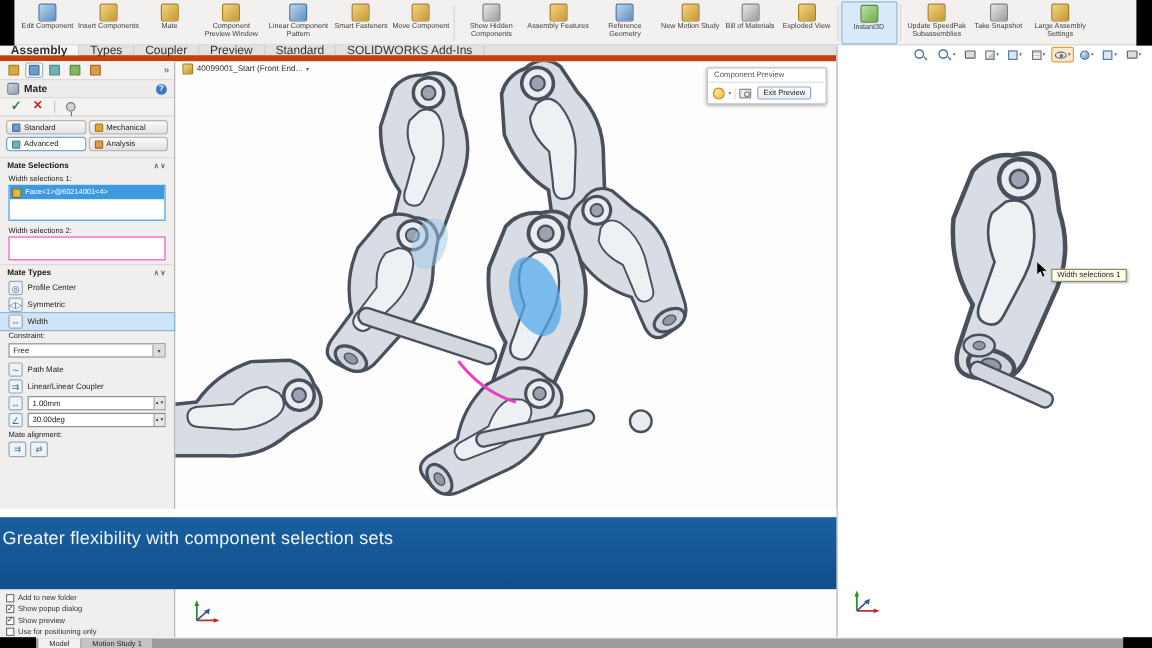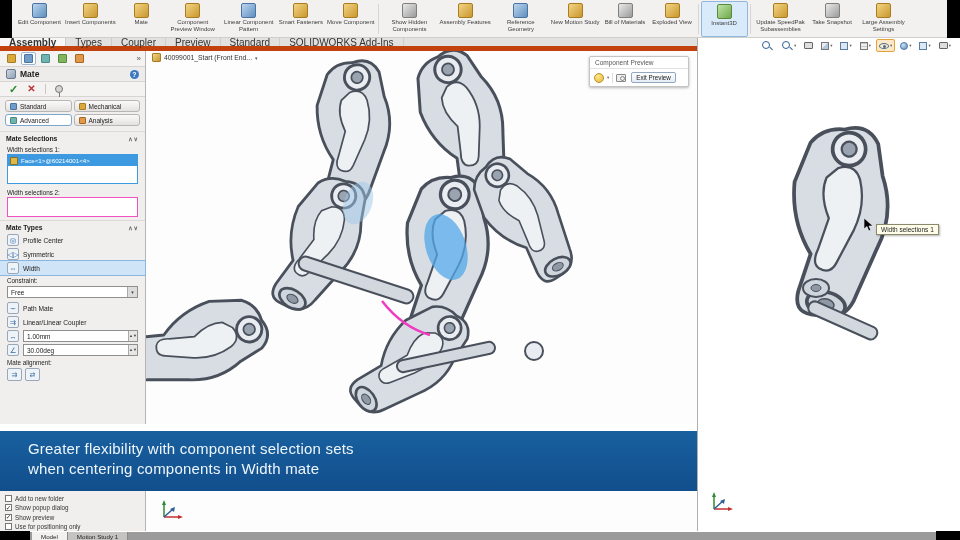--- a/index.html
+++ b/index.html
@@ -106,21 +106,21 @@
 .s-sec{width:8px;height:8px;border:1px solid #777;background:linear-gradient(135deg,#ececec 50%,#b0c8e0 50%)}
 .s-grid{width:8px;height:8px;border:1px solid #777;background:repeating-linear-gradient(0deg,#eee 0 2px,#c8c8c8 2px 3px)}
 .s-cam{width:9px;height:7px;border:1px solid #666;border-radius:1px;background:#ddd}
 .rtooltip{position:absolute;left:178px;top:186px;background:#fffde9;border:1px solid #8a8a6a;padding:1px 4px;font-size:6.5px;color:#222;box-shadow:1px 1px 2px rgba(0,0,0,.3);white-space:nowrap;z-index:8}
 .rcursor{position:absolute;left:166px;top:180px;z-index:9}
 .rtriad{position:absolute;left:10px;bottom:16px}
 
 
 .banner{position:absolute;left:0;top:424px;width:697px;z-index:60}
 .banner .bw{height:7px;background:#fff}
-.banner .bb{height:60px;background:linear-gradient(#19609f,#114e8c);color:#eef5fb;font-size:15px;line-height:19.5px;padding:8px 0 0 28px;letter-spacing:.2px}
+.banner .bb{height:60px;background:linear-gradient(#19609f,#114e8c);color:#eef5fb;font-size:15px;line-height:19.5px;padding:8px 0 0 2px;letter-spacing:.2px}
 
 
 .status{position:absolute;left:0;right:0;bottom:0;height:9px;background:#9b9b9b;border-top:1px solid #fff;display:flex;align-items:stretch;font-size:6.2px;color:#222;z-index:70}
 .stab{padding:0 9px;display:flex;align-items:center;border-right:1px solid #8a8a8a;background:#c4c3c2}
 .stab.active{background:#f2f1f0}
 .stab:first-of-type{margin-left:32px}
 </style>
 </head>
 <body>
 
@@ -471,21 +471,20 @@
     <polygon points="25,20 20,18 20,22" fill="#c03030"></polygon>
     <line x1="6" y1="20" x2="15" y2="12" stroke="#2f5f94" stroke-width="1.5"></line>
     <polygon points="17,10 12,12 16,15" fill="#2f5f94"></polygon>
   </svg>
 </div>
 
 <div class="banner">
   <div class="bw"></div>
   <div class="bb">
     <div>Greater flexibility with component selection sets</div>
-    <div>when centering components in Width mate</div>
   </div>
 </div>
 
 <div class="status">
   <div class="stab active">
       <span>Model</span>
     </div>
   <div class="stab">
       <span>Motion Study 1</span>
     </div>

